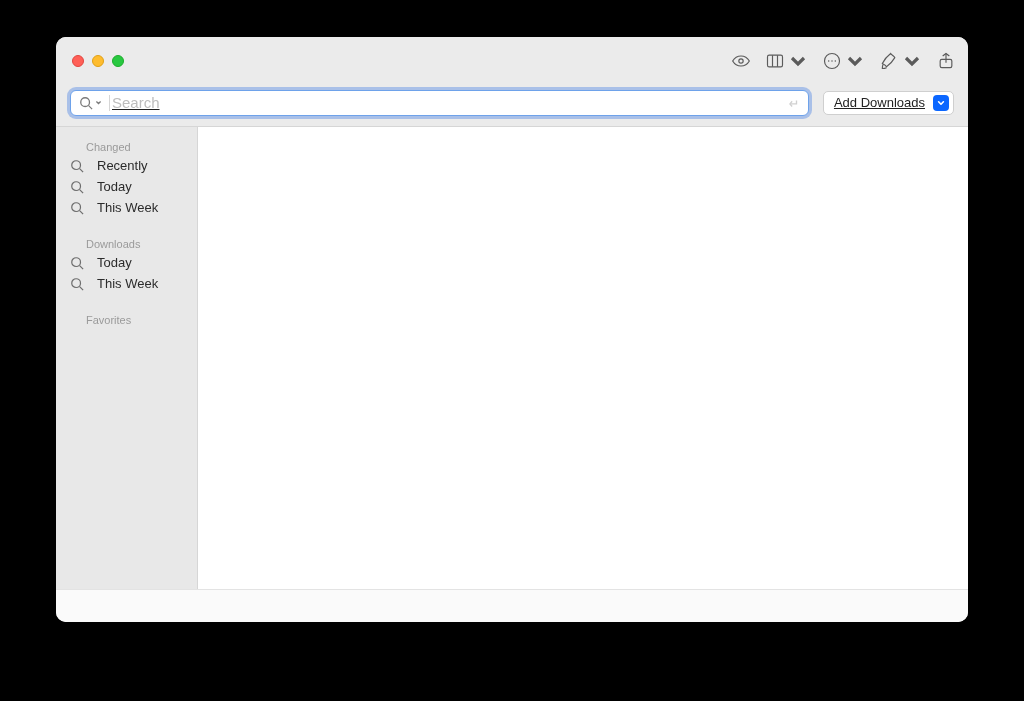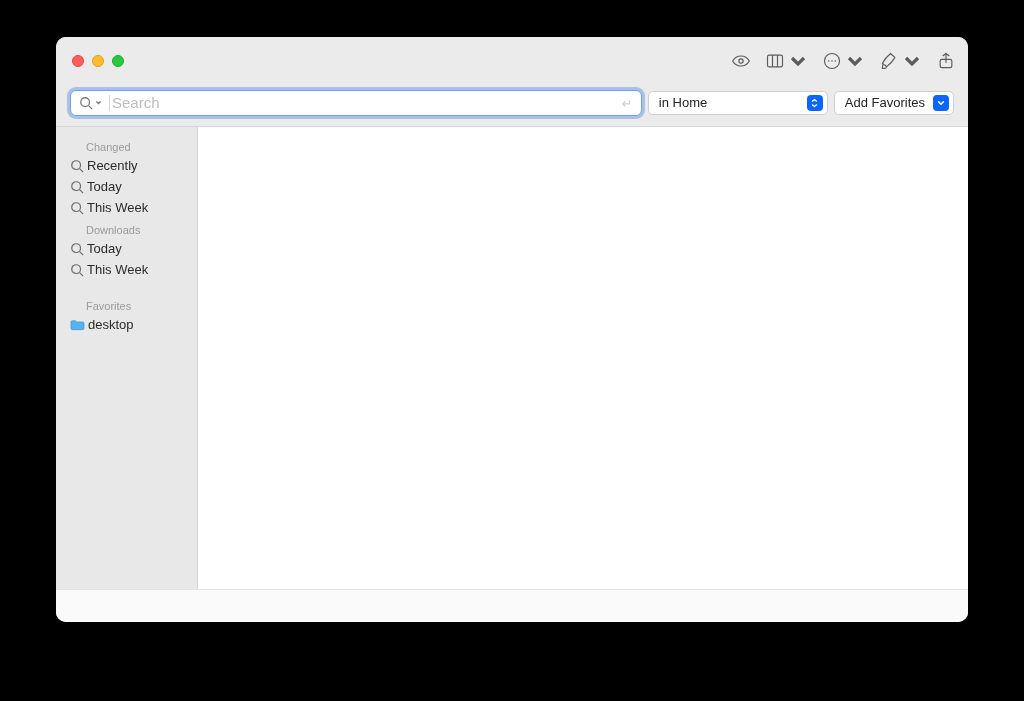--- a/index.html
+++ b/index.html
@@ -44,21 +44,22 @@
   .chev-sm { width:8px; height:8px; }
   .chev-sm path { stroke:#5b5b5b; stroke-width:1.6; fill:none; }
 
   .toolbar2 {
     height: 42px;
     background: #ebebeb;
     border-bottom: 1px solid #d6d6d6;
     display: flex;
     align-items: center;
     padding: 0 14px 6px 14px;
-    gap: 6px;
+    gap: 14px;
+    text-decoration: underline;
   }
   .searchwrap {
     flex: 1;
     height: 26px;
     background: #fff;
     border: 1px solid #c8c8c8;
     border-radius: 6px;
     box-shadow: 0 0 0 3px rgba(47,112,225,.35);
     border-color:#6ea2ea;
     display: flex;
@@ -104,21 +105,21 @@
   .body { flex:1; display:flex; min-height:0; }
   .sidebar {
     width:142px; background:#e8e8e8; border-right:1px solid #d6d6d6;
     padding: 8px 16px 0 0; overflow:auto;
   }
   .section-head {
     font-size:11px; color:#9a9a9a; font-weight:500;
     padding: 6px 14px 2px 30px;
   }
   .side-item {
-    display:flex; align-items:center; gap:3px;
+    display:flex; align-items:center; gap:13px;
     padding: 2px 8px 2px 14px; font-size:13px; color:#2b2b2b;
     height:21px;
   }
   .side-item .ic { width:14px; height:14px; flex:none; }
   .side-item .ic circle{stroke:#6d6d6d; fill:none; stroke-width:1.4;}
   .side-item .ic line{stroke:#6d6d6d; stroke-width:1.4;}
   .folder-ic { width:15px; height:12px; }
   .content { flex:1; background:#fff; }
 
   .footer { height:33px; background:#fafafa; border-top:1px solid #e3e3e3; }
@@ -192,34 +193,23 @@
           <path d="M2 3.5 5 6.5 8 3.5"></path>
         </svg>
       <div class="divider"></div>
       <input class="search-input" type="text" autofocus="" placeholder="Search" style="">
       <svg class="enter-ic" viewBox="0 0 16 16">
           <path d="M12 5v4H5"></path>
           <path d="M7 6 4.5 9 7 12"></path>
         </svg>
     </div>
 
-    <div class="pill" style="min-width:180px;">
-      <span>in Home</span>
-      <span class="updn">
-        <svg viewBox="0 0 10 6">
-            <path d="M2 4 5 1.5 8 4"></path>
-          </svg>
-        <svg viewBox="0 0 10 6">
-            <path d="M2 2 5 4.5 8 2"></path>
-          </svg>
-      </span>
-    </div>
 
     <div class="pill small">
-      <span>Add Favorites</span>
+      <span>Add Downloads</span>
       <span class="only-down">
         <svg viewBox="0 0 10 10">
             <path d="M2 3.5 5 6.5 8 3.5"></path>
           </svg>
       </span>
     </div>
   </div>
 
   <div class="body">
     <div class="sidebar">
@@ -240,41 +230,35 @@
         <span>Today</span>
       </div>
       <div class="side-item">
         <svg class="ic" viewBox="0 0 16 16">
             <circle cx="7" cy="7" r="5"></circle>
             <line x1="11" y1="11" x2="15" y2="15"></line>
           </svg>
         <span>This Week</span>
       </div>
 
-      <div class="section-head" style="">Downloads</div>
+      <div class="section-head" style="margin-top:14px;">Downloads</div>
       <div class="side-item">
         <svg class="ic" viewBox="0 0 16 16">
             <circle cx="7" cy="7" r="5"></circle>
             <line x1="11" y1="11" x2="15" y2="15"></line>
           </svg>
         <span>Today</span>
       </div>
       <div class="side-item">
         <svg class="ic" viewBox="0 0 16 16">
             <circle cx="7" cy="7" r="5"></circle>
             <line x1="11" y1="11" x2="15" y2="15"></line>
           </svg>
         <span>This Week</span>
       </div>
 
       <div class="section-head" style="margin-top:14px;">Favorites</div>
-      <div class="side-item">
-        <svg class="folder-ic" viewBox="0 0 16 12">
-            <path d="M1 3c0-1 .7-1.6 1.6-1.6h3.2l1.2 1.3h6.4c.9 0 1.6.7 1.6 1.6v5.1c0 .9-.7 1.6-1.6 1.6H2.6C1.7 11 1 10.3 1 9.4V3Z" fill="#56b3ef" stroke="#2f8bd2" stroke-width=".6"></path>
-          </svg>
-        <span>desktop</span>
-      </div>
     </div>
     <div class="content"></div>
   </div>
 
   <div class="footer"></div>
 </div>
 
 </body></html>

